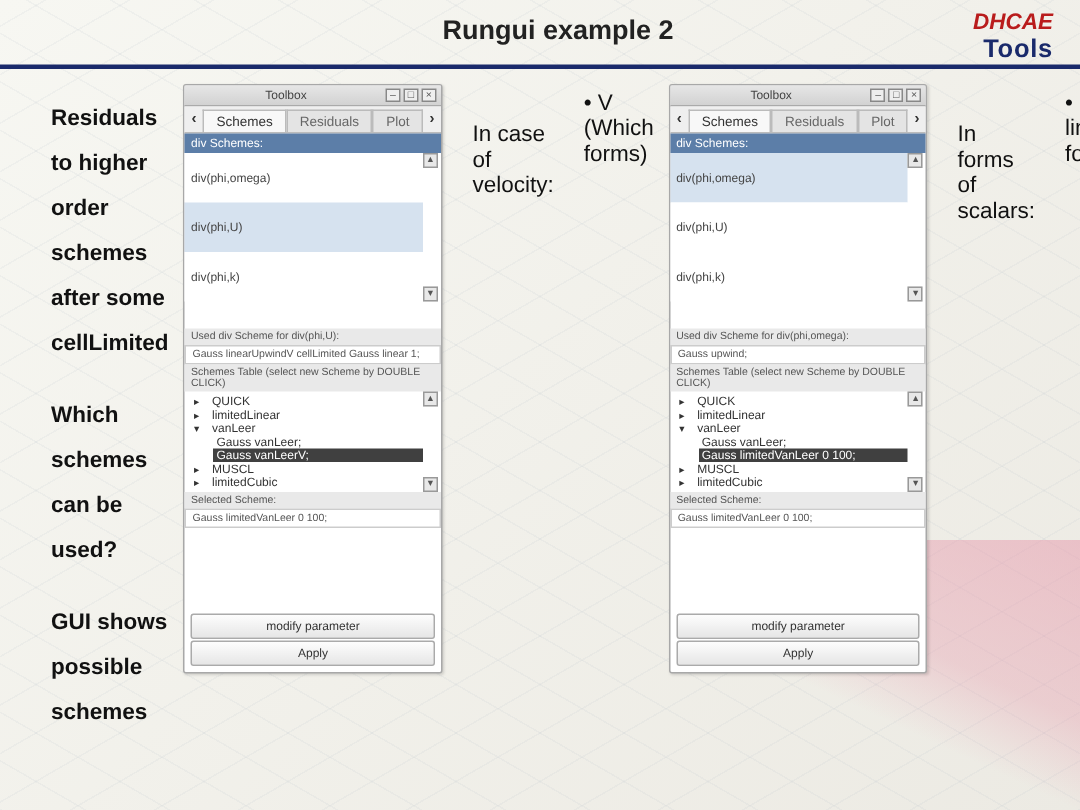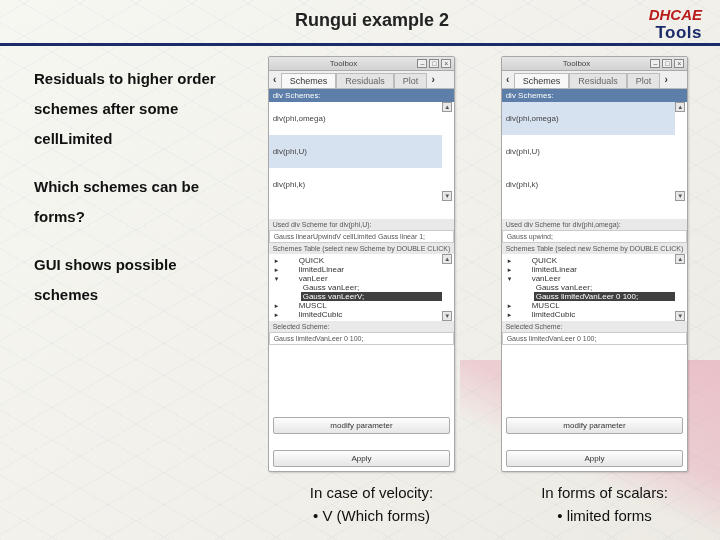--- a/index.html
+++ b/index.html
@@ -16,45 +16,45 @@
   .title { text-align:center; font-weight:bold; font-size:18px; color:#222;padding-left:24px; }
   .logo { position:absolute; right:18px; top:6px; text-align:right; }
   .logo .l1 { font-style:italic; font-weight:bold; color:#b91c1c; font-size:15px; }
   .logo .l2 { font-weight:bold; color:#1a2a6b; font-size:17px; letter-spacing:0.5px; }
   .hr { position:relative; height:3px; background:#1a2a6b; margin: 4px 0 10px; }
   .content { position:relative; display:flex; height: 470px; }
   .left { width: 250px; padding: 8px 10px 0 34px; }
   .left p { font-weight:bold; font-size:15px; color:#111; line-height: 2.0; }
   .left .block { margin-bottom: 18px; }
   .panels { flex:1; display:flex; gap:10px; padding-right:14px; }
-  .panel-col { flex:1; display:flex; flex-direction:column;align-items:center; }
+  .panel-col { flex:1; display:flex; flex-direction:row; }
   .win { background:#fff; border:1px solid #a8a8a8; border-radius:2px; font-size:9px; color:#333; box-shadow: 1px 1px 2px rgba(0,0,0,0.15); }
   .titlebar { display:flex; align-items:center; background:linear-gradient(#e6e6e6,#d2d2d2); border-bottom:1px solid #aaa; padding:1px 3px; height:14px; }
   .titlebar .tt { flex:1; text-align:center; font-size:8px; color:#444; }
   .winbtn { width:10px; height:9px; border:1px solid #888; margin-left:2px; background:#eee; font-size:7px; line-height:7px; text-align:center; color:#555;}
   .tabs { display:flex; align-items:center; border-bottom:1px solid #bbb; background:#efefef; height:18px;}
   .tabchev { width:12px; text-align:center; font-weight:bold; color:#333; font-size:10px; cursor:pointer;}
   .tab { padding:2px 8px; border:1px solid #bbb; border-bottom:none; margin-top:2px; background:#f8f8f8; font-size:9px;}
   .tab.inactive { background:#e4e4e4; color:#666; }
   .bluebar { background:#5c7ea8; color:#fff; padding:2px 4px; font-size:8px; }
   .row { padding:12px 4px; font-size:8px; color:#444; background:#fff; }
   .row.sel { background:#d6e2ef; }
   .small { font-size:7px; color:#555; padding:2px 4px; }
   .gray { background:#e9e9e9; }
   .schemelist { padding:2px 4px; }
-  .schemelist .sc { display:flex; align-items:center; gap:16px; font-size:8px; color:#333; padding:0 2px; }
+  .schemelist .sc { display:flex; align-items:center; gap:4px; font-size:8px; color:#333; padding:0 2px; }
   .schemelist .tri { font-size:7px; display:inline-block; width:8px; }
   .schemelist .tri.open::before { content:"▾"; }
   .schemelist .tri.closed::before { content:"▸"; }
-  .schemelist .child { margin-left:28px; font-size:8px; color:#333; padding:0 2px; }
+  .schemelist .child { margin-left:15px; font-size:8px; color:#333; padding:0 2px; }
   .schemelist .child.hl { background:#404040; color:#fff; }
   .selsch { font-size:7px; color:#555; padding:2px 4px; }
   .btnbar { padding:4px; }
-  .uibtn { display:block; width:100%; border:1px solid #aaa; background:linear-gradient(#fdfdfd,#e6e6e6); color:#333; font-size:8px; padding:3px 0; text-align:center; border-radius:2px; margin-top:16px;}
-  .caption { font-size:15px; color:#111; padding:12px 0 2px 20px; }
+  .uibtn { display:block; width:100%; border:1px solid #aaa; background:linear-gradient(#fdfdfd,#e6e6e6); color:#333; font-size:8px; padding:3px 0; text-align:center; border-radius:2px; margin-top:1px;}
+  .caption { font-size:15px; color:#111; padding:12px 0 2px 20px;margin-top:13px; }
   .capline2 { font-size:15px; color:#111; padding:4px 0 0 20px; }
   .sbarrow { width:10px; height:10px; border:1px solid #999; background:#e8e8e8; font-size:7px; text-align:center; line-height:8px; color:#555; position:absolute; right:2px;}
 </style>
 </head>
 <body>
 <div class="bg-mesh"></div>
 <div class="bg-pink"></div>
 
 <div class="header">
   <div class="title">Rungui example 2</div>
@@ -67,21 +67,21 @@
 
 <div class="content">
   <div class="left">
     <div class="block">
       <p>Residuals to higher order</p>
       <p>schemes after some</p>
       <p>cellLimited</p>
     </div>
     <div class="block">
       <p>Which schemes can be</p>
-      <p>forms?</p>
+      <p>used?</p>
     </div>
     <div class="block">
       <p>GUI shows possible</p>
       <p>schemes</p>
     </div>
   </div>
 
   <div class="panels">
     <div class="panel-col">
       <div id="winA">

